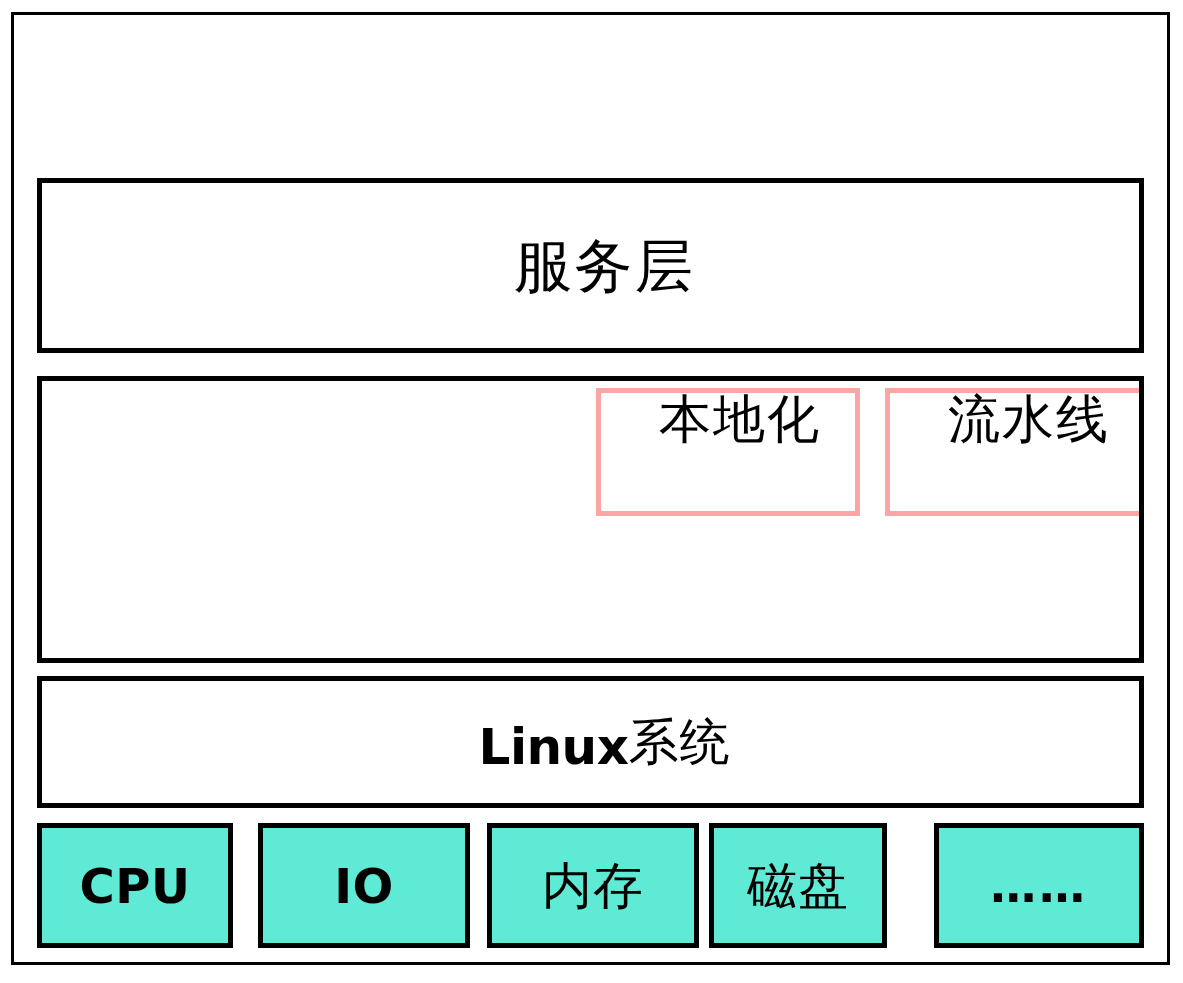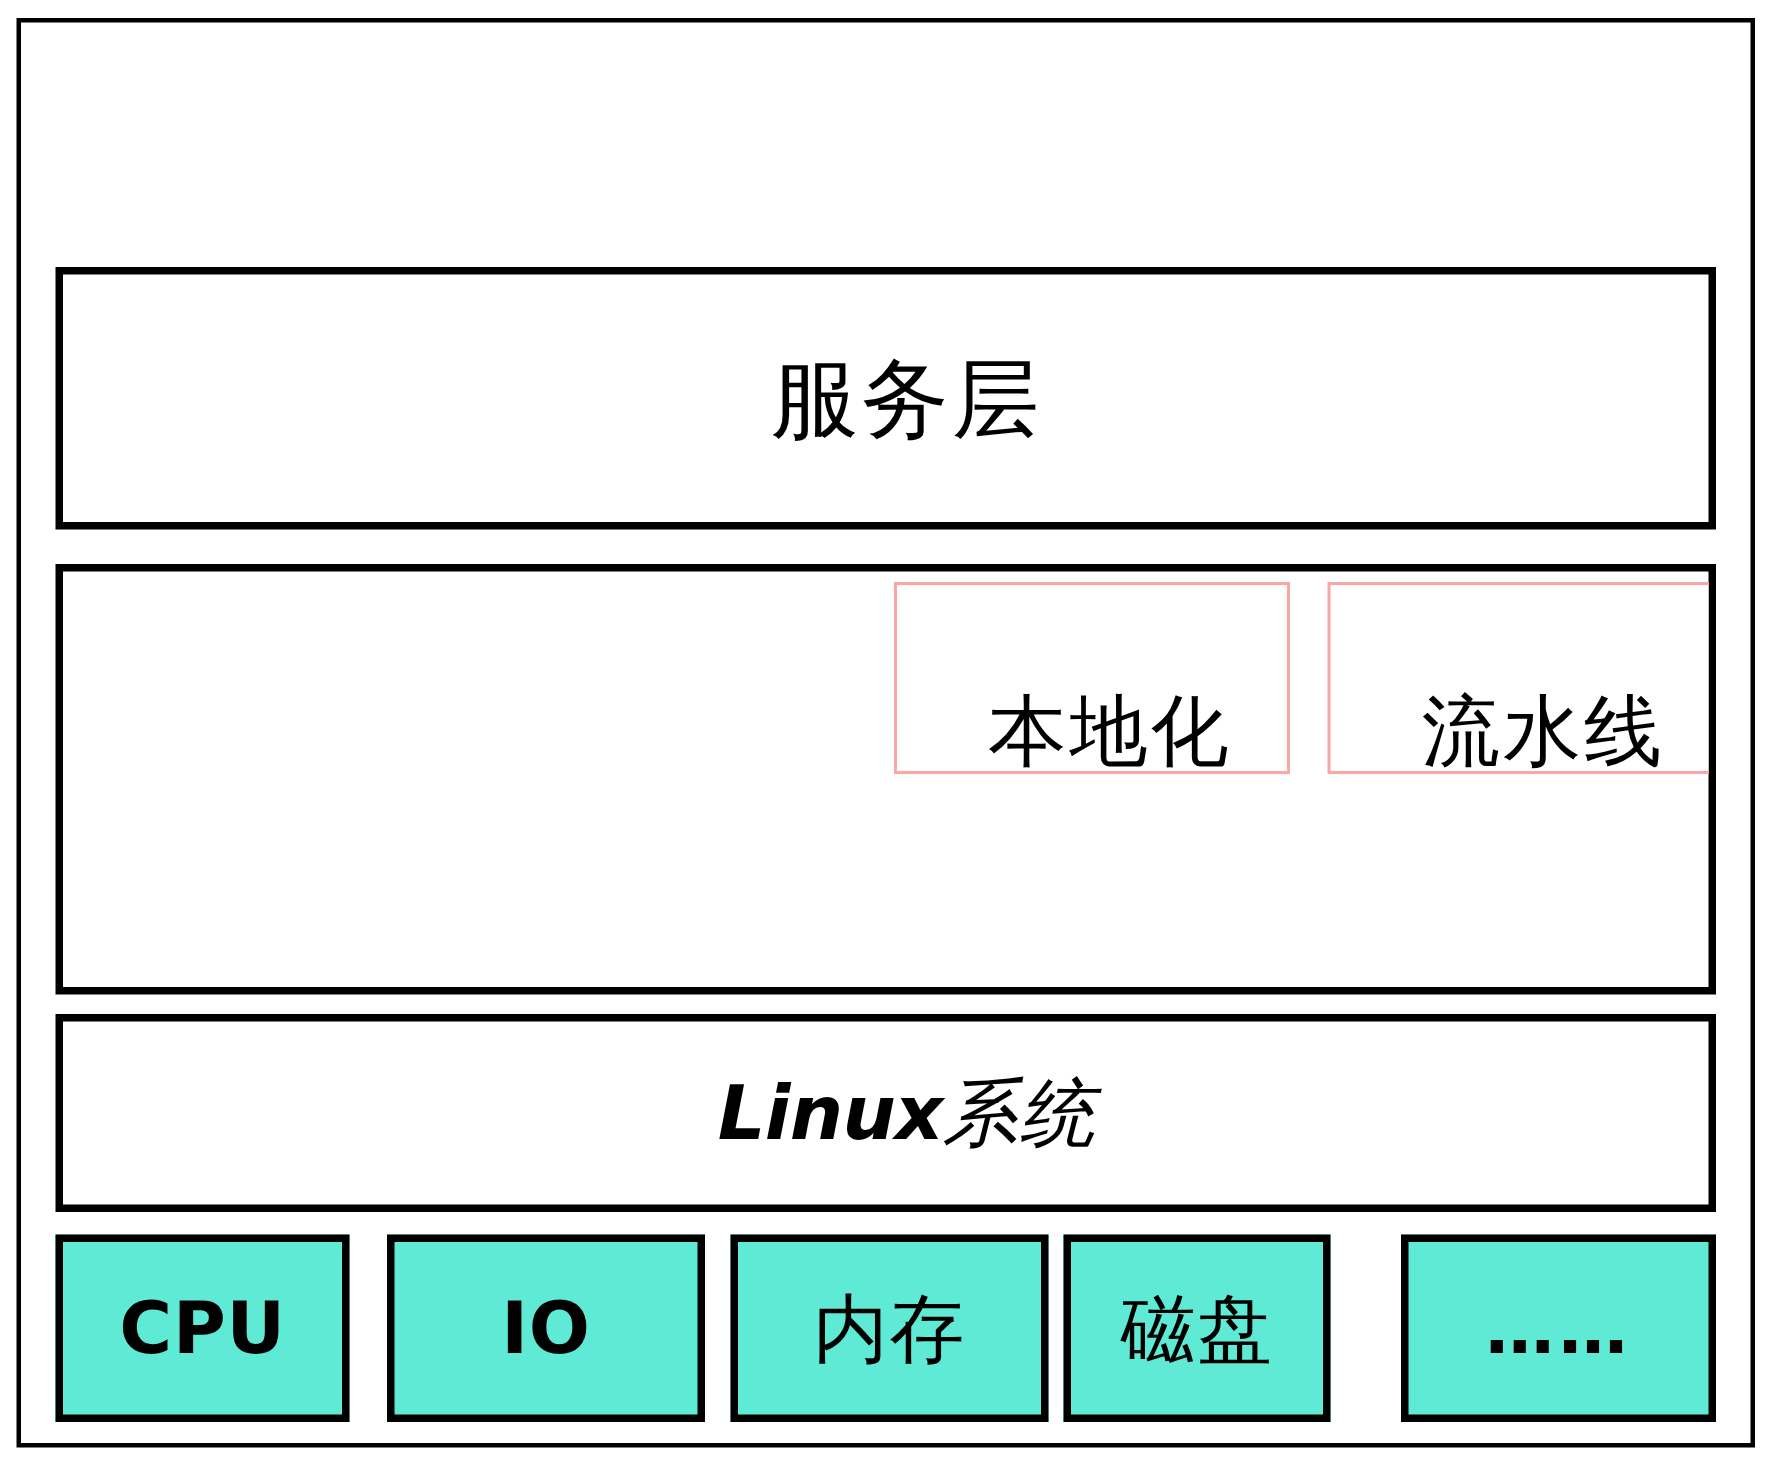--- a/index.html
+++ b/index.html
@@ -87,24 +87,24 @@
     position: absolute;
     left: 38px;
     top: 138px;
     font-size: 94px;
     letter-spacing: -0.012em;
   }
 
   .hadoop-subbox {
     position: absolute;
     box-sizing: border-box;
-    border: 2px solid #fca5a5;
+    border: 5px solid #fca5a5;
     background: #ffffff;
     display: flex;
-    align-items: flex-end;
+    align-items: flex-start;
     justify-content: center;
     overflow: hidden;
     padding-left: 24px;
   }
   #localization-box {
     left: 554px;
     top: 7px;
     width: 264px;
     height: 128px;
   }
@@ -127,22 +127,21 @@
   
   #linux-layer-box {
     left: 23px;
     top: 661px;
     width: 1107px;
     height: 132px;
   }
   #linux-layer-label {
     font-size: 50px;
     display: inline-flex;
-    align-items: center;
-    font-style: italic;
+    align-items: flex-end;
   }
   .linux-latin {
     font-family: "DejaVu Sans", "Liberation Sans", sans-serif;
     font-weight: 700;
     font-size: 50px;
     letter-spacing: -0.01em;
   }
   .linux-cjk {
     font-family: "DejaVu Serif", "Liberation Serif", serif;
     font-weight: 400;

